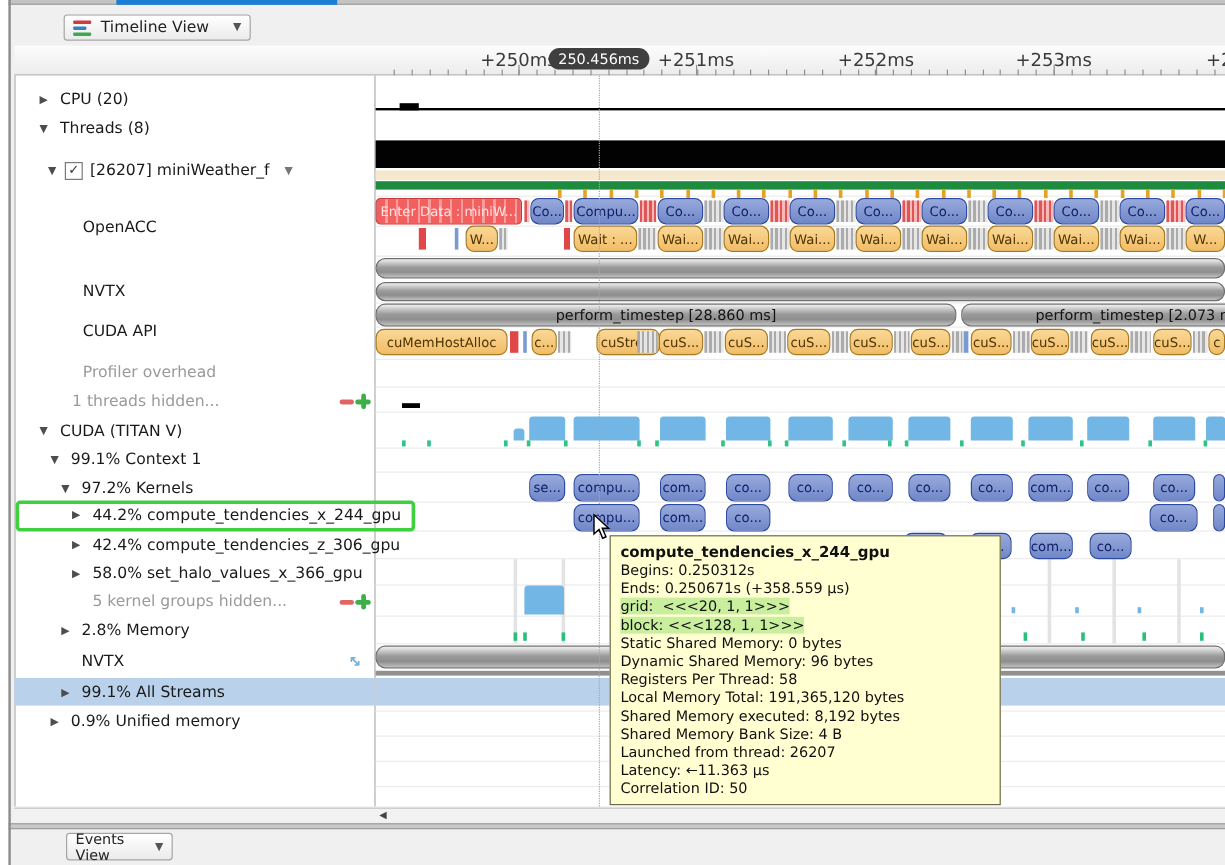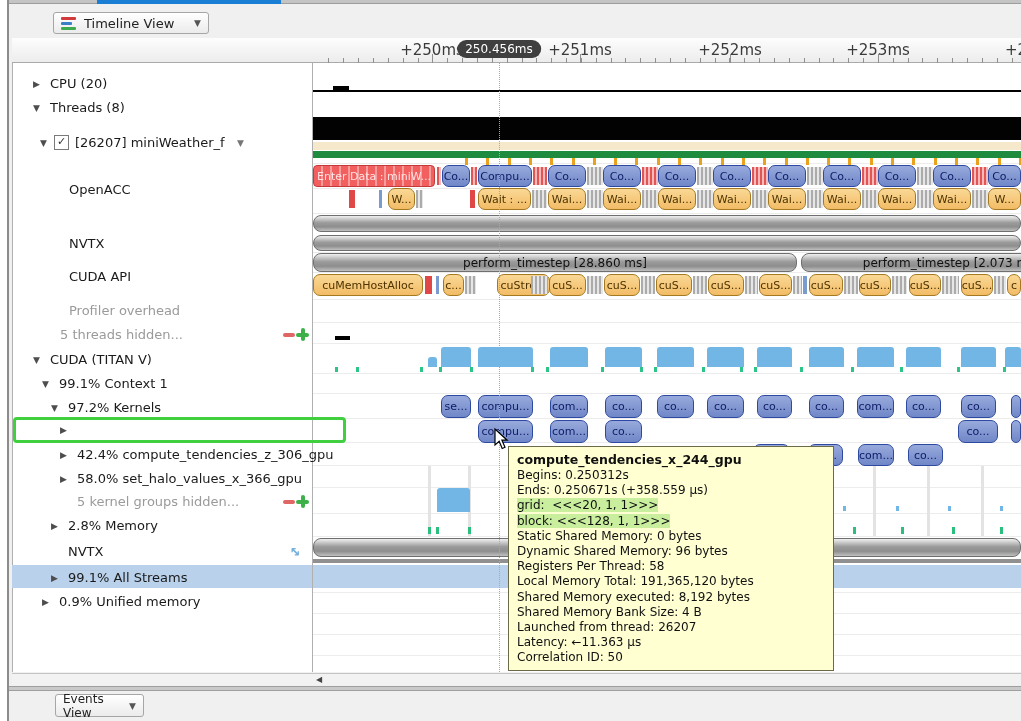--- a/index.html
+++ b/index.html
@@ -393,38 +393,39 @@
       <div class="abs side-item" style="top: 235px;">
         <span class="lbl" style="left: 57px;">NVTX</span>
       </div>
       <div class="abs side-item" style="top: 268px;">
         <span class="lbl" style="left: 57px;">CUDA API</span>
       </div>
       <div class="abs side-item gray" style="top: 302px;">
         <span class="lbl" style="left: 57px;">Profiler overhead</span>
       </div>
       <div class="abs side-item gray" style="top: 326px;">
-        <span class="lbl" style="left: 48px;">5 threads hidden...</span>
+        <span class="lbl" style="left: 48px;">1 threads hidden...</span>
         <span class="mp-minus" style="left: 271px;"></span>
         <span class="mp-plus" style="left: 284px;"></span>
       </div>
       <div class="abs side-item" style="top: 351px;">
         <span class="arr" style="left: 21px;">▼</span>
         <span class="lbl" style="left: 38px;">CUDA (TITAN V)</span>
       </div>
       <div class="abs side-item" style="top: 375px;">
         <span class="arr" style="left: 30px;">▼</span>
         <span class="lbl" style="left: 47px;">99.1% Context 1</span>
       </div>
       <div class="abs side-item" style="top: 399px;">
         <span class="arr" style="left: 39px;">▼</span>
         <span class="lbl" style="left: 56px;">97.2% Kernels</span>
       </div>
       <div class="abs side-item" style="top: 421px;">
         <span class="arr" style="left: 48px;">▶</span>
+        <span class="lbl" style="left: 65px;">44.2% compute_tendencies_x_244_gpu</span>
       </div>
       <div class="abs side-item" style="top: 446px;">
         <span class="arr" style="left: 48px;">▶</span>
         <span class="lbl" style="left: 65px;">42.4% compute_tendencies_z_306_gpu</span>
       </div>
       <div class="abs side-item" style="top: 470px;">
         <span class="arr" style="left: 48px;">▶</span>
         <span class="lbl" style="left: 65px;">58.0% set_halo_values_x_366_gpu</span>
       </div>
       <div class="abs side-item gray" style="top: 493px;">

